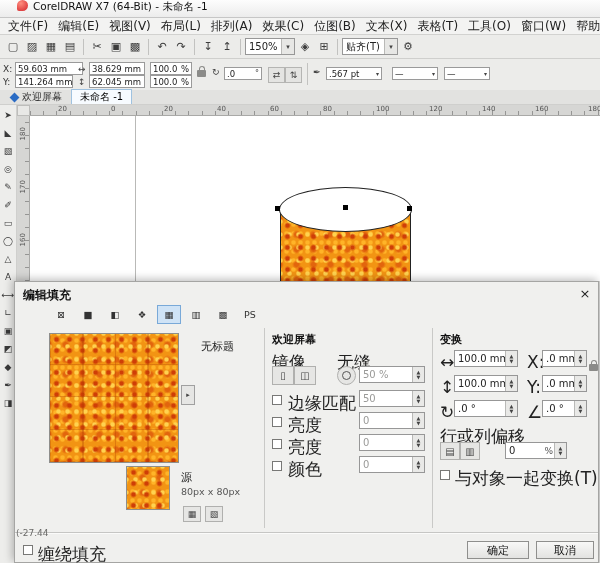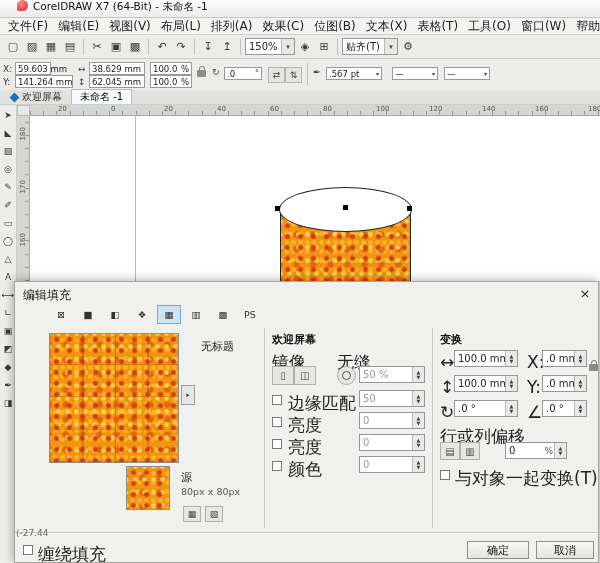--- a/index.html
+++ b/index.html
@@ -75,21 +75,21 @@
       background-size:13px 11px,9px 13px,17px 15px,7px 9px;
       background-position:0 0,4px 6px,7px 3px,2px 2px}
   .cyl-body{left:280px;top:209px;width:131px;height:72px;border-left:1px solid #222;border-right:1px solid #222;box-sizing:border-box}
   .cyl-top{left:279px;top:187px;width:133px;height:45px;border-radius:50%;background:#fff;
            border:1px solid #222;box-sizing:border-box}
   .handle{width:5px;height:5px;background:#000}
   
   .dialog{left:14px;top:281px;width:585px;height:282px;background:#f0f0ee;border:1px solid #a5a5a3;
           box-sizing:border-box;box-shadow:-2px -2px 8px rgba(0,0,0,.25);z-index:10}
   .dialog .d{position:absolute}
-  .dlg-title{left:8px;top:5px;font-weight:normal;font-size:12px;color:#111}
+  .dlg-title{left:8px;top:5px;font-weight:bold;font-size:12px;color:#111}
   .dlg-close{left:562px;top:3px;width:16px;height:16px;display:flex;align-items:center;justify-content:center;
              font-size:13px;color:#222}
   .fill-icons{left:34px;top:23px;display:flex;gap:3px}
   .ficon{width:22px;height:17px;display:flex;align-items:center;justify-content:center;
          font-size:9.5px;color:#333;border:1px solid transparent}
   .ficon.selected{background:#cfe3f6;border-color:#79a9d8}
   .preview-big{left:34px;top:51px;width:130px;height:130px;border:1px solid #8e8e8c;box-sizing:border-box}
   .tile-overlay{position:absolute;inset:0;pointer-events:none;background-image:
       repeating-linear-gradient(90deg,rgba(170,60,0,.30) 0 1px,transparent 1px 32.5px),
       repeating-linear-gradient(0deg,rgba(170,60,0,.30) 0 1px,transparent 1px 32.5px)}
@@ -171,21 +171,21 @@
   <span class="tsep"></span>
   <div class="combo" style="width:56px">
     <span class="cval">贴齐(T)</span>
     <span class="carrow">▾</span>
   </div>
   <span class="tbtn">⚙</span>
 </div>
 
 <div class="propbar abs">
   <span class="plabel" style="left:3px;top:5px">X:</span>
-  <div class="pfield" style="left:15px;top:3px;width:36px">
+  <div class="pfield" style="left:15px;top:3px;width:68px">
       <span>59.603 mm</span>
     </div>
   <span class="plabel" style="left:3px;top:18px">Y:</span>
   <div class="pfield" style="left:15px;top:16px;width:58px">
       <span>141.264 mm</span>
     </div>
 
   <span class="picon" style="left:78px;top:5px">↔</span>
   <div class="pfield" style="left:89px;top:3px;width:56px">
       <span>38.629 mm</span>

